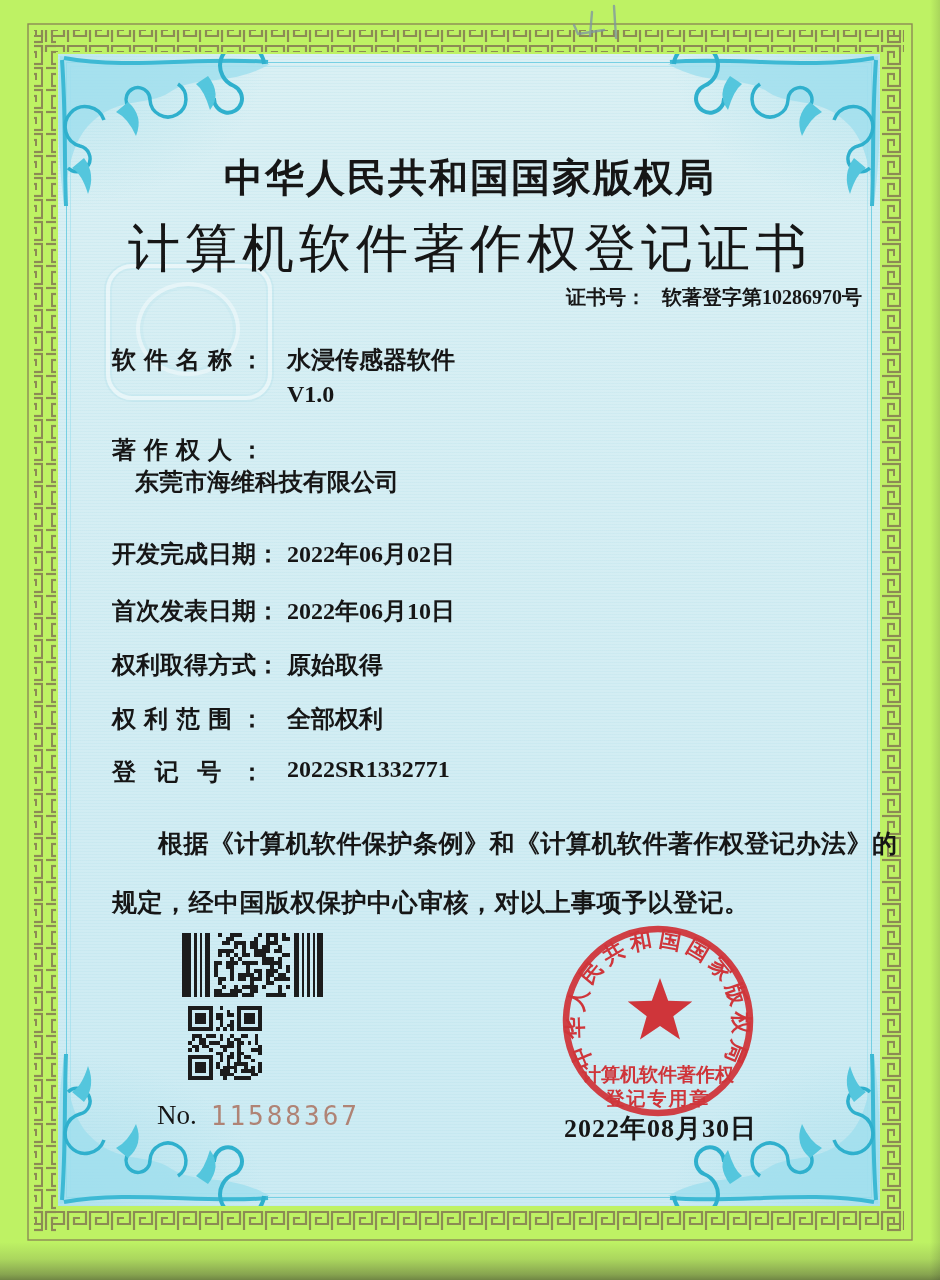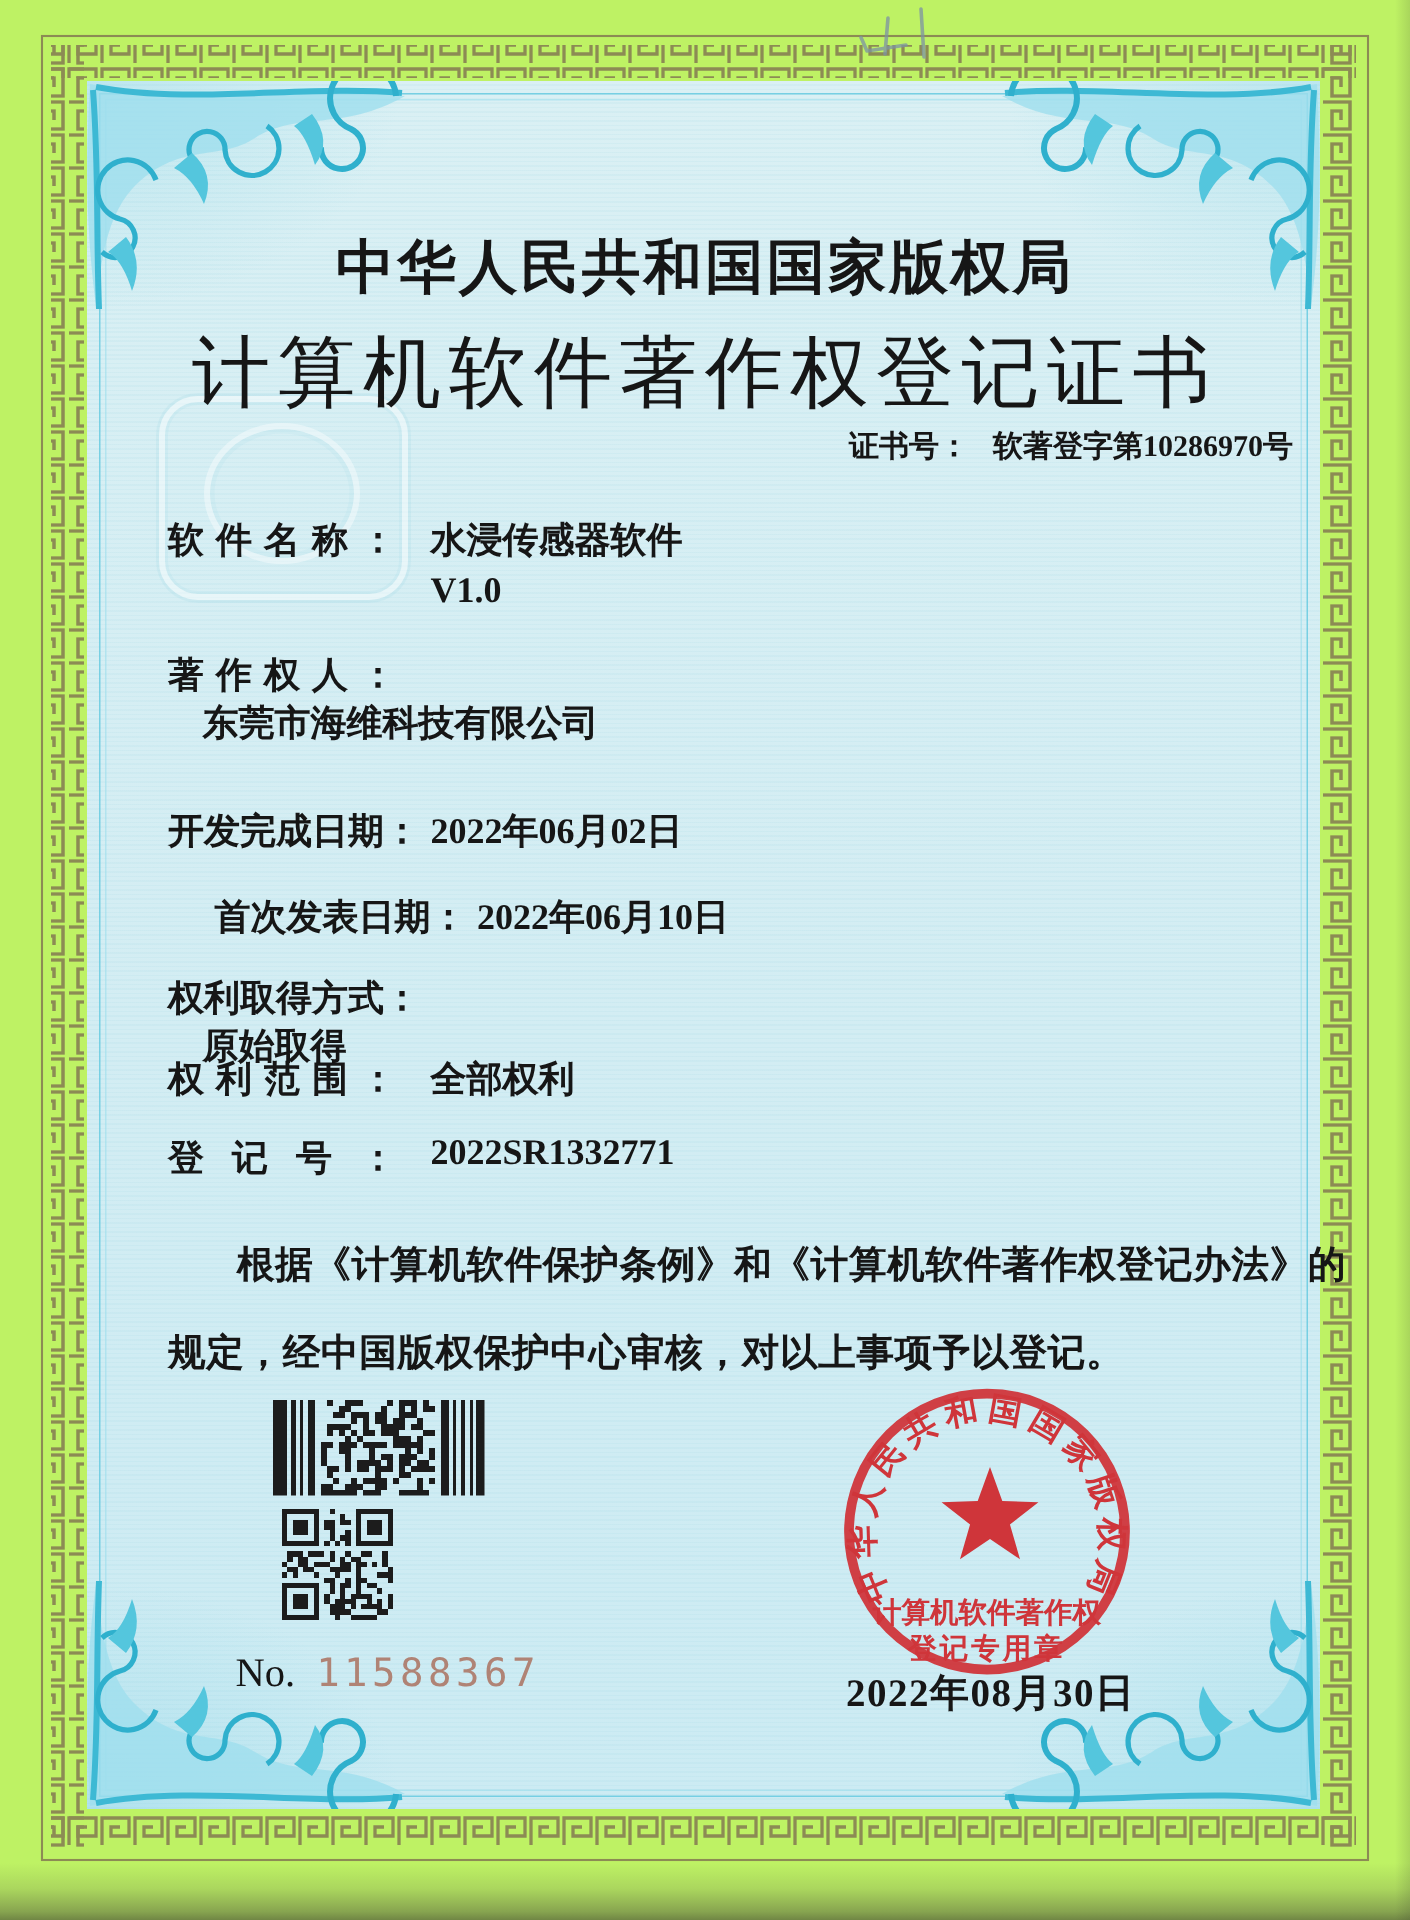--- a/index.html
+++ b/index.html
@@ -131,25 +131,25 @@
     <span class="value-line2">V1.0</span>
   </div>
   <div class="txt field-row" style="top:434px;flex-direction:column;">
     <span class="field-label">著作权人：</span>
     <span class="field-value">东莞市海维科技有限公司</span>
   </div>
   <div class="txt field-row" style="top:538px;">
     <span class="field-label">开发完成日期：</span>
     <span class="field-value">2022年06月02日</span>
   </div>
-  <div class="txt field-row" style="top:595px;margin-left:31px;">
+  <div class="txt field-row" style="top:595px;">
     <span class="field-label">首次发表日期：</span>
     <span class="field-value">2022年06月10日</span>
   </div>
-  <div class="txt field-row" style="top:649px;flex-direction:column;">
+  <div class="txt field-row" style="top:649px;">
     <span class="field-label">权利取得方式：</span>
     <span class="field-value">原始取得</span>
   </div>
   <div class="txt field-row" style="top:703px;">
     <span class="field-label">权利范围：</span>
     <span class="field-value">全部权利</span>
   </div>
   <div class="txt field-row" style="top:756px;">
     <span class="field-label">登记号：</span>
     <span class="field-value">2022SR1332771</span>

